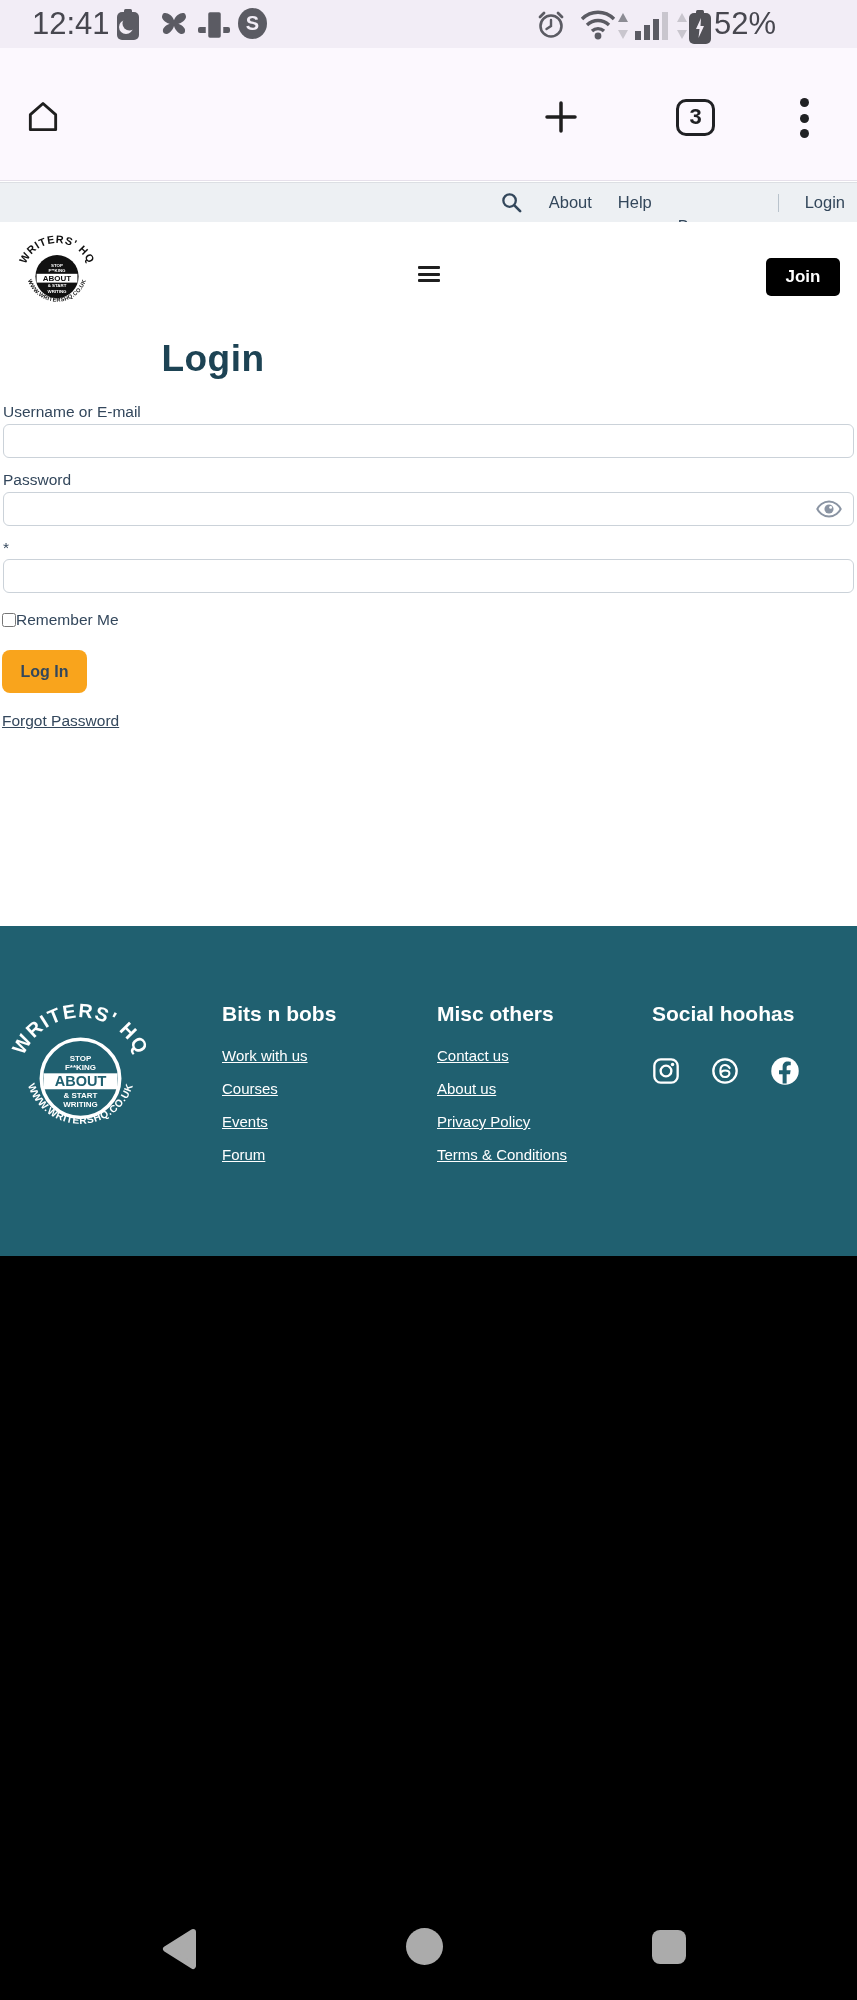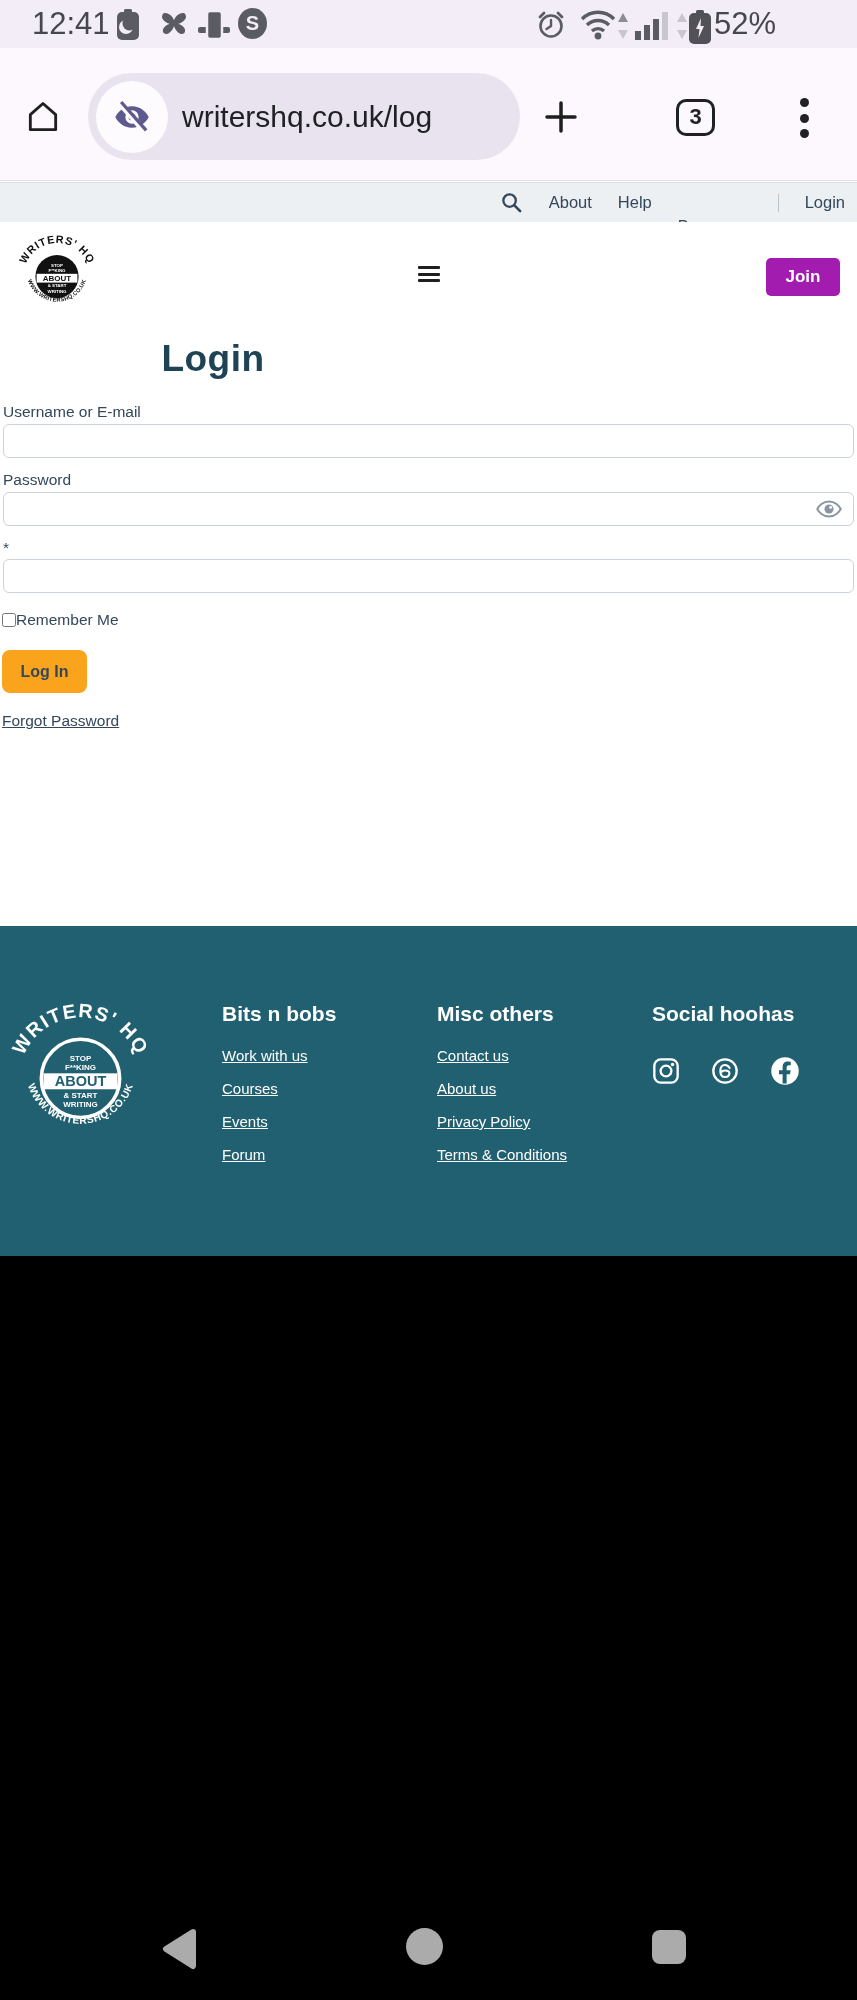--- a/index.html
+++ b/index.html
@@ -34,21 +34,21 @@
   .site-nav .navlink { color:#33475B; text-decoration:none; }
   .bursary-wrap { display:flex; align-items:center; gap:7px;margin-top:48px; }
   .caret-down { width:0; height:0; border-left:5.5px solid transparent; border-right:5.5px solid transparent; border-top:6px solid #33475B; }
   .nav-divider { width:1px; height:18px; background:#B9C3CC; }
 
   
   .site-header { position:absolute; left:0; top:222px; width:857px; height:108px; background:#fff; }
   .logo-header { position:absolute; left:17px; top:13px; width:80px; height:80px; }
   .hamburger { position:absolute; left:418px; top:44px; width:22px; height:16px; display:flex; flex-direction:column; justify-content:space-between; }
   .hamburger i { display:block; width:22px; height:3px; background:#1f1f1f; border-radius:1px; }
-  .join-btn { position:absolute; left:766px; top:36px; width:74px; height:38px; background:#a21caf; border:none; border-radius:5px;
+  .join-btn { position:absolute; left:766px; top:36px; width:74px; height:38px; background:#000000; border:none; border-radius:5px;
               color:#fff; font-weight:bold; font-size:17px; font-family:"Liberation Sans",sans-serif; }
 
   
   .page-title { position:absolute; left:128px; top:338px; width:170px; text-align:center;
                 font-size:37px; font-weight:bold; color:#1D4354; letter-spacing:.5px; }
   .form-label { position:absolute; left:3px; font-size:15.5px; color:#33475C; }
   .field { position:absolute; left:3px; width:851px; height:34px; background:#fff; border:1px solid #CBD2D9; border-radius:6px;
            font-size:15px; color:#33475C; padding:0 10px; }
   .lbl-user { top:403px; } .inp-user { top:424px; }
   .lbl-pass { top:471px; } .inp-pass { top:492px; }
@@ -132,31 +132,20 @@
       <rect x="1" y="4" width="22" height="31" rx="5" fill="#515157"></rect>
       <path d="M13 9 L8 20 L11.5 20 L10.5 29 L16 17 L12.5 17 Z" fill="#F2EDF6"></path>
     </svg>
     <span class="pct">52%</span>
   </div>
 
   <div class="browser-bar">
     <svg class="home-btn" viewBox="0 0 24 24">
       <path d="M4 10.5 L12 3.5 L20 10.5 L20 20 L4 20 Z" fill="none" stroke="#1f1f1f" stroke-width="1.8" stroke-linejoin="round"></path>
     </svg>
-    <div class="url-pill">
-      <div class="site-badge">
-        <svg width="40" height="40" viewBox="0 0 24 24">
-          <path d="M12 5.5 C7 5.5, 3.3 9, 2 12 C3.3 15, 7 18.5, 12 18.5 C17 18.5, 20.7 15, 22 12 C20.7 9, 17 5.5, 12 5.5 Z M12 16 A4 4 0 1 1 12 8 A4 4 0 0 1 12 16 Z" fill="#5D5A8D"></path>
-          <circle cx="12" cy="12" r="2.1" fill="#5D5A8D"></circle>
-          <line x1="4.5" y1="3.5" x2="19.5" y2="20.5" stroke="#FDFBFE" stroke-width="3.6"></line>
-          <line x1="5.5" y1="3" x2="20.5" y2="20" stroke="#5D5A8D" stroke-width="2"></line>
-        </svg>
-      </div>
-      <span class="url-text">writershq.co.uk/log</span>
-    </div>
     <svg class="plus-btn" viewBox="0 0 24 24">
       <path d="M12 4 L12 20 M4 12 L20 12" stroke="#1f1f1f" stroke-width="2" stroke-linecap="round"></path>
     </svg>
     <div class="tab-btn">3</div>
     <div class="kebab">
         <i></i>
         <i></i>
         <i></i>
       </div>
   </div>

